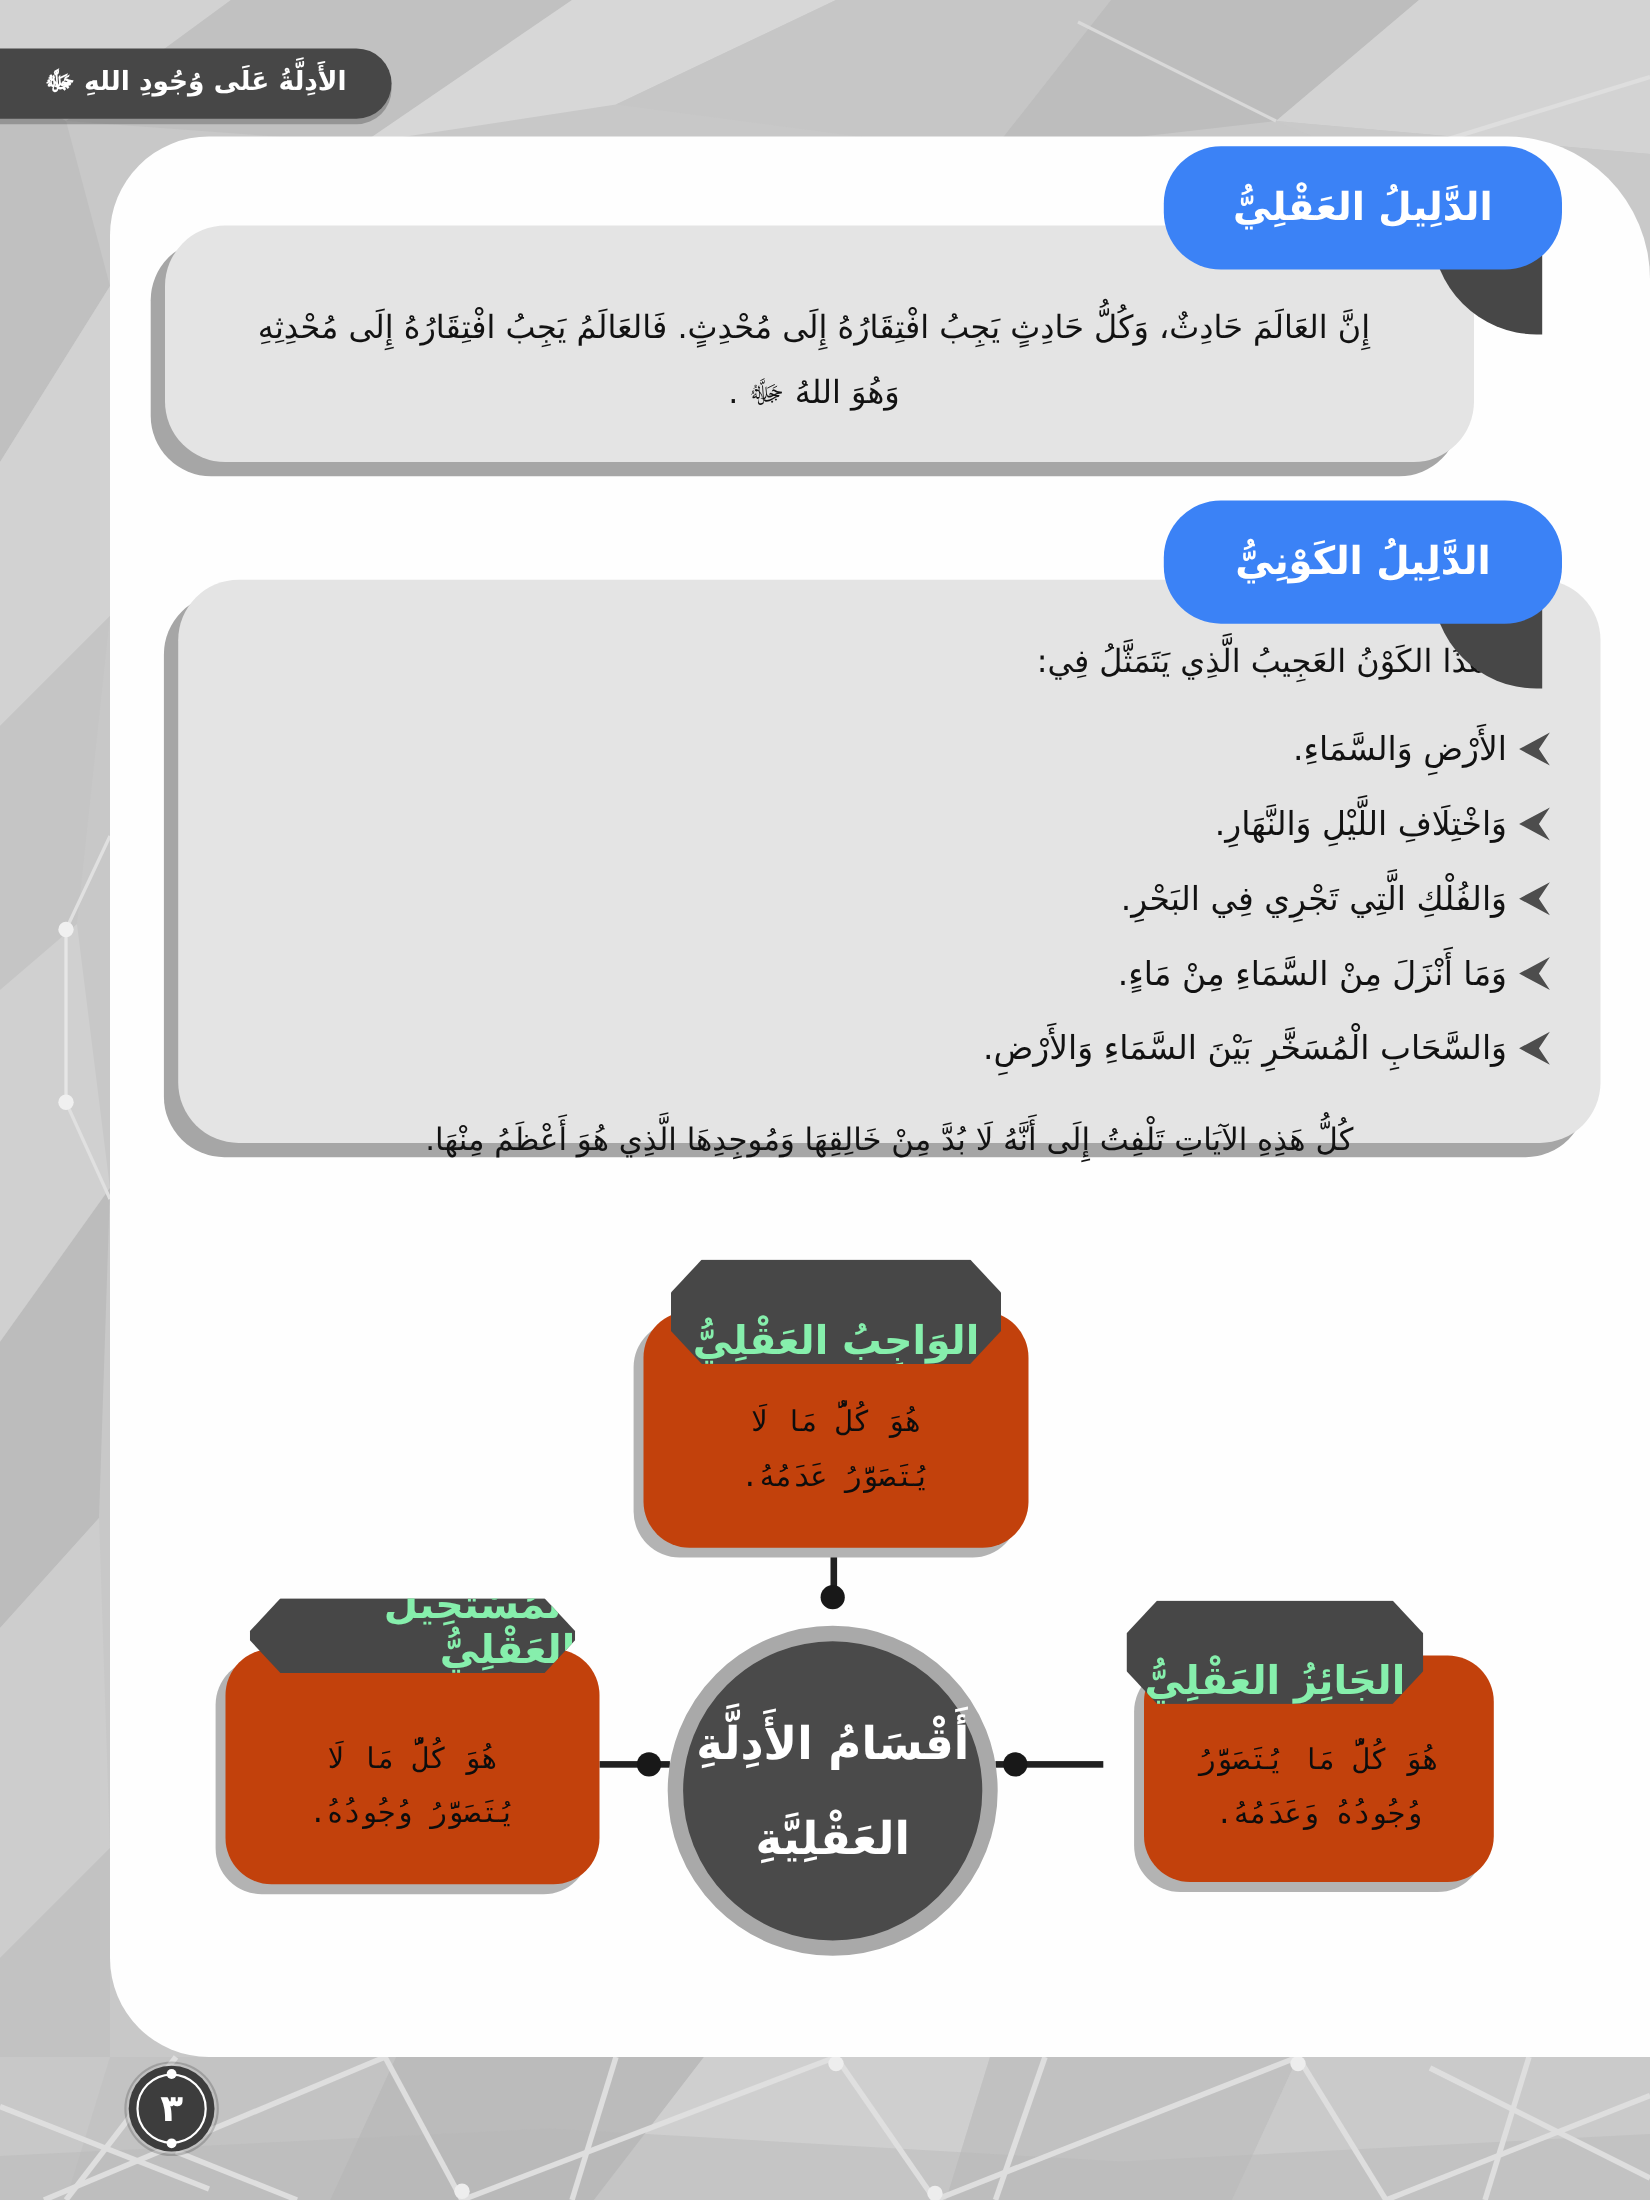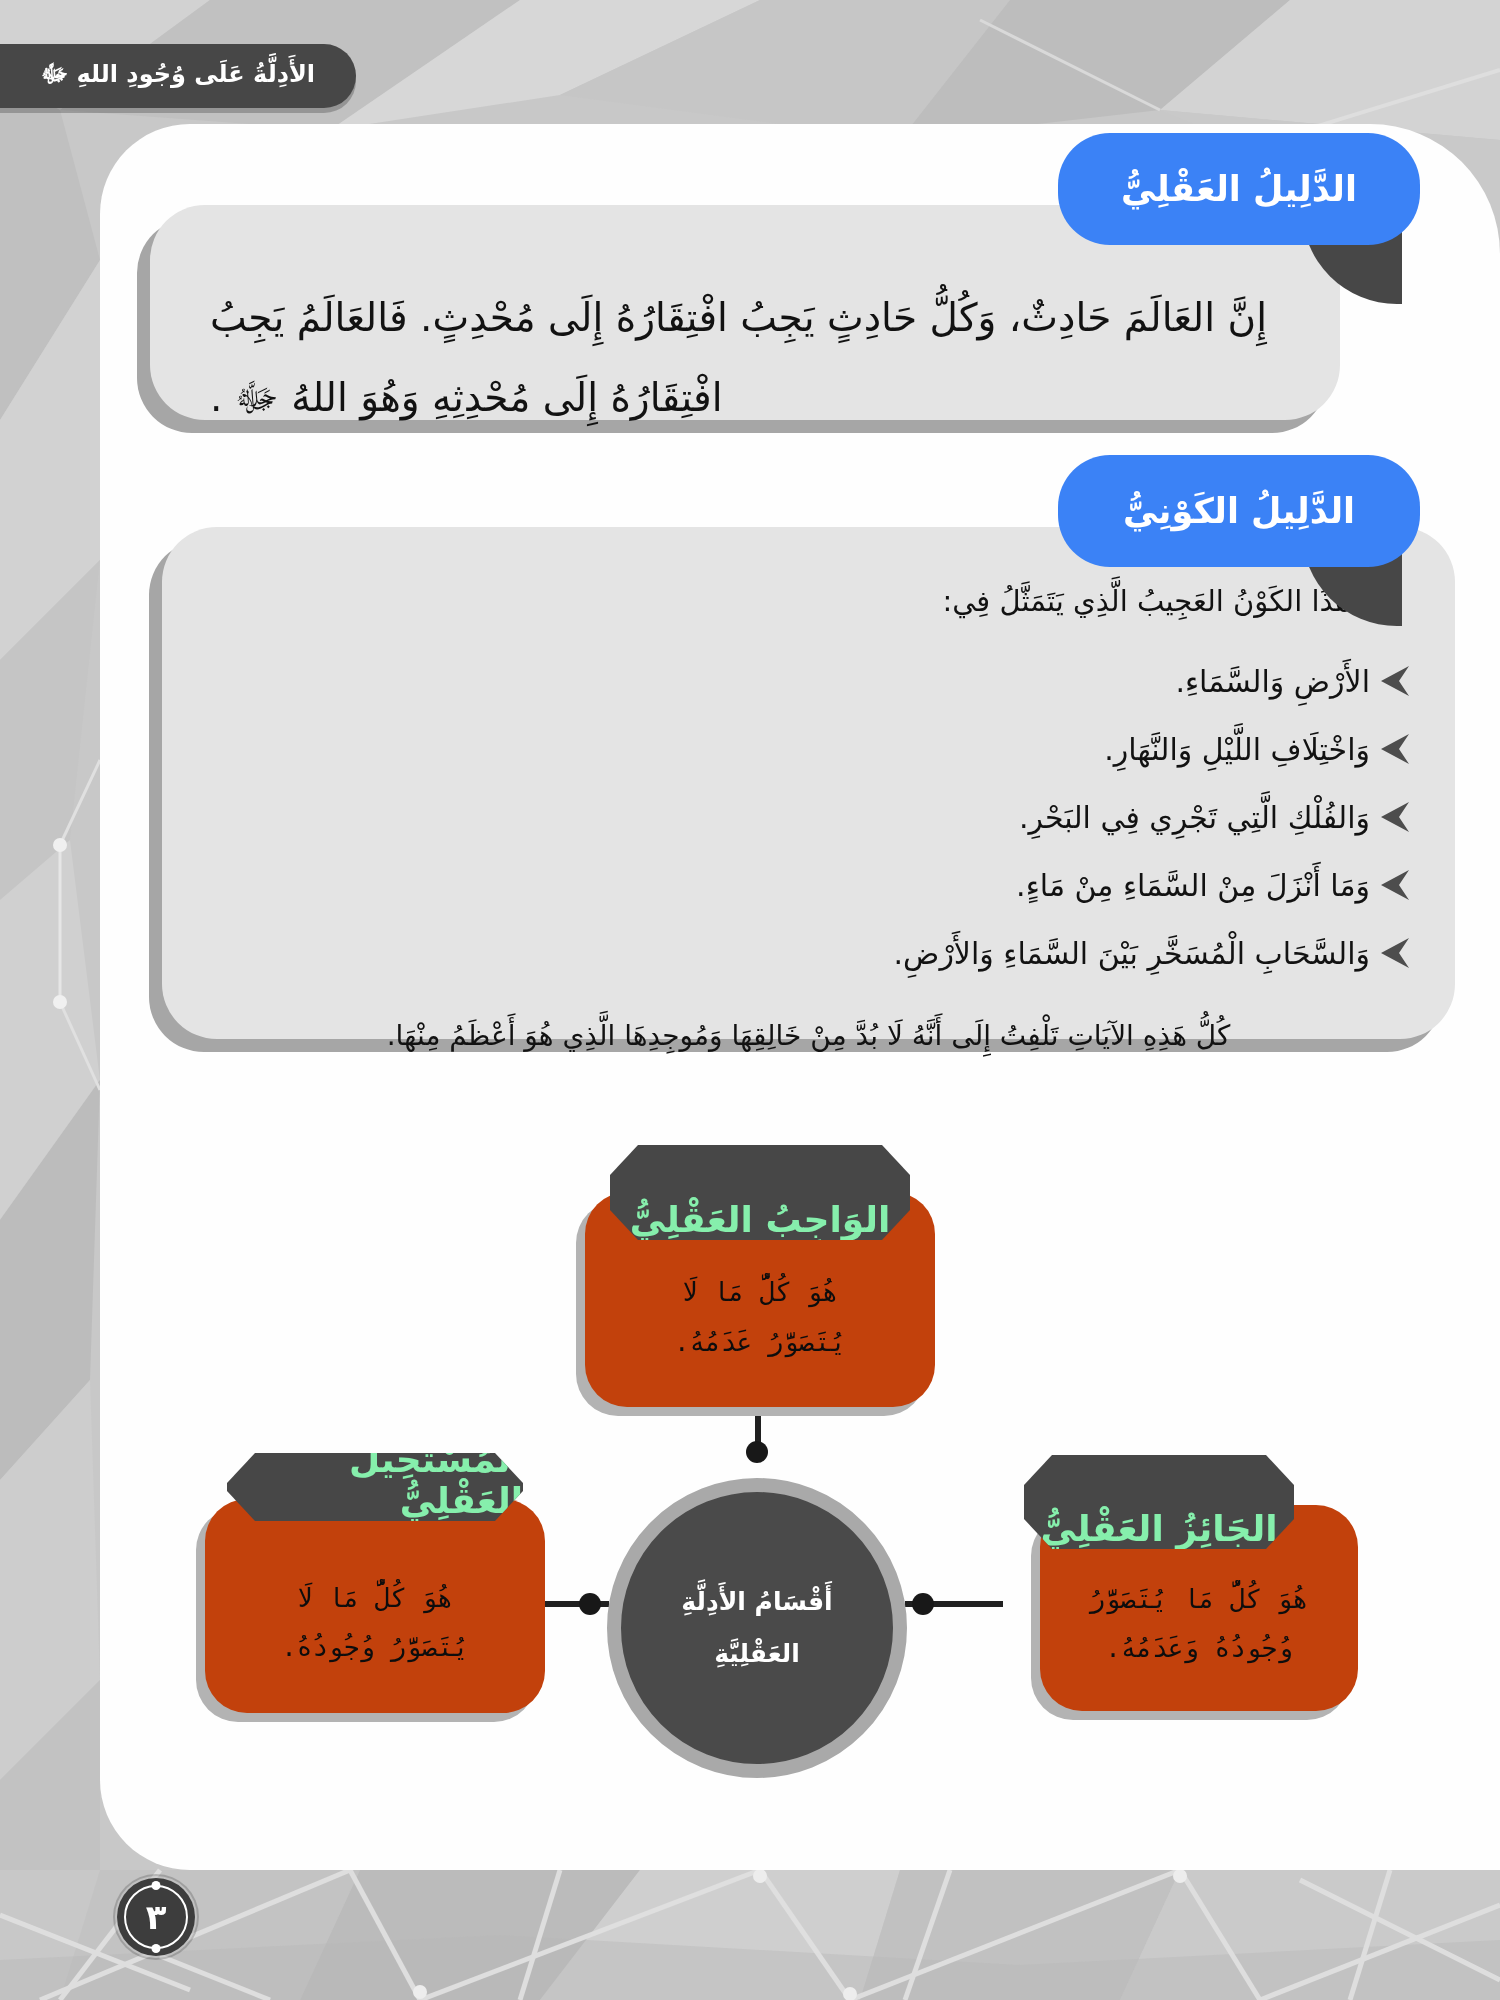--- a/index.html
+++ b/index.html
@@ -32,21 +32,21 @@
   }
   .bubble-1{left:1058px;top:133px;width:362px;height:112px;}
   .bubble-2{left:1058px;top:455px;width:362px;height:112px;}
   .tail{
     position:absolute;width:100px;height:104px;background:#474747;
     border-radius:0 0 0 95px;z-index:4;
   }
   .tail-1{left:1302px;top:200px;}
   .tail-2{left:1302px;top:522px;}
   .panel-1 .body-text{
-    padding:34px 70px 20px 60px;font-size:39px;line-height:2.05;text-align:left;
+    padding:34px 70px 20px 60px;font-size:29px;line-height:2.05;text-align:center;
   }
   .panel-2 .intro-text{
     padding:28px 105px 0 60px;font-size:29px;text-align:right;
   }
   .bullet-list{list-style:none;margin:10px 0 0;padding:0 46px 0 60px;}
   .bullet-list li{
     display:flex;align-items:center;gap:3px;font-size:30px;height:68px;
   }
   .bmark{width:36px;height:32px;flex:0 0 auto;}
   .closing-text{padding:4px 60px 0 60px;font-size:28px;text-align:center;}
@@ -72,21 +72,21 @@
   .node-left .nhead{left:22px;top:0;width:296px;height:68px;}
   .node-left .nbody{left:0;top:46px;width:340px;height:214px;padding-top:38px;box-sizing:border-box;}
   .node-right{left:1000px;top:1455px;width:318px;height:256px;}
   .node-right .nhead{left:24px;top:0;width:270px;height:94px;}
   .node-right .nbody{left:0;top:50px;width:318px;height:206px;padding-top:36px;box-sizing:border-box;margin-left:40px;}
 
   .center-circle{
     position:absolute;left:607px;top:1478px;width:272px;height:272px;
     background:#4a4a4a;border:14px solid #a9a9a9;border-radius:50%;color:#fff;
     display:flex;flex-direction:column;align-items:center;justify-content:center;
-    font-size:25px;font-weight:bold;z-index:3;line-height:2.1;text-align:right;
+    font-size:41px;font-weight:bold;z-index:3;line-height:2.1;text-align:right;
   }
   .cline{position:absolute;background:#202020;z-index:2;}
   .cline-v{left:755px;top:1403px;width:6px;height:48px;}
   .cline-l{left:545px;top:1601px;width:64px;height:6px;}
   .cline-r{left:905px;top:1601px;width:98px;height:6px;}
   .cdot{position:absolute;width:22px;height:22px;background:#181818;border-radius:50%;z-index:3;}
   .cdot-top{left:746px;top:1441px;}
   .cdot-left{left:579px;top:1593px;}
   .cdot-right{left:912px;top:1593px;}
 

